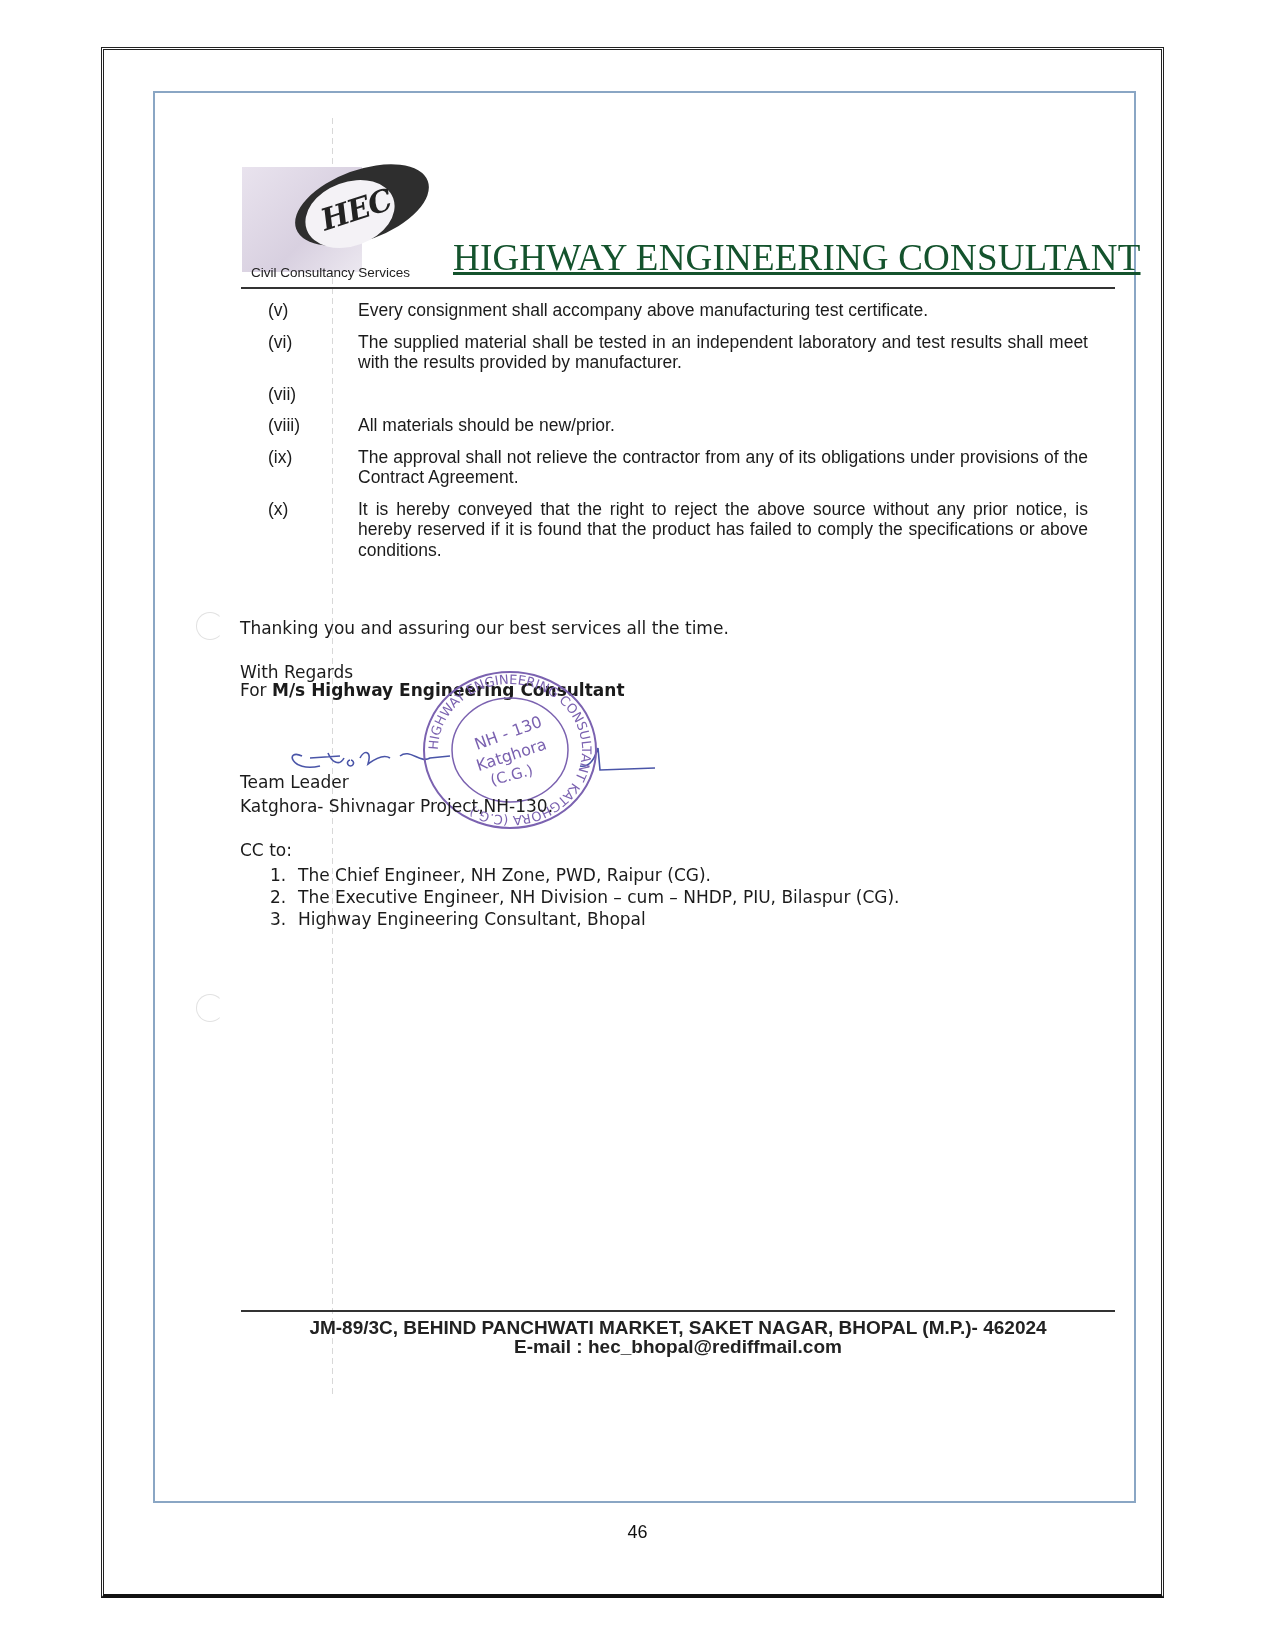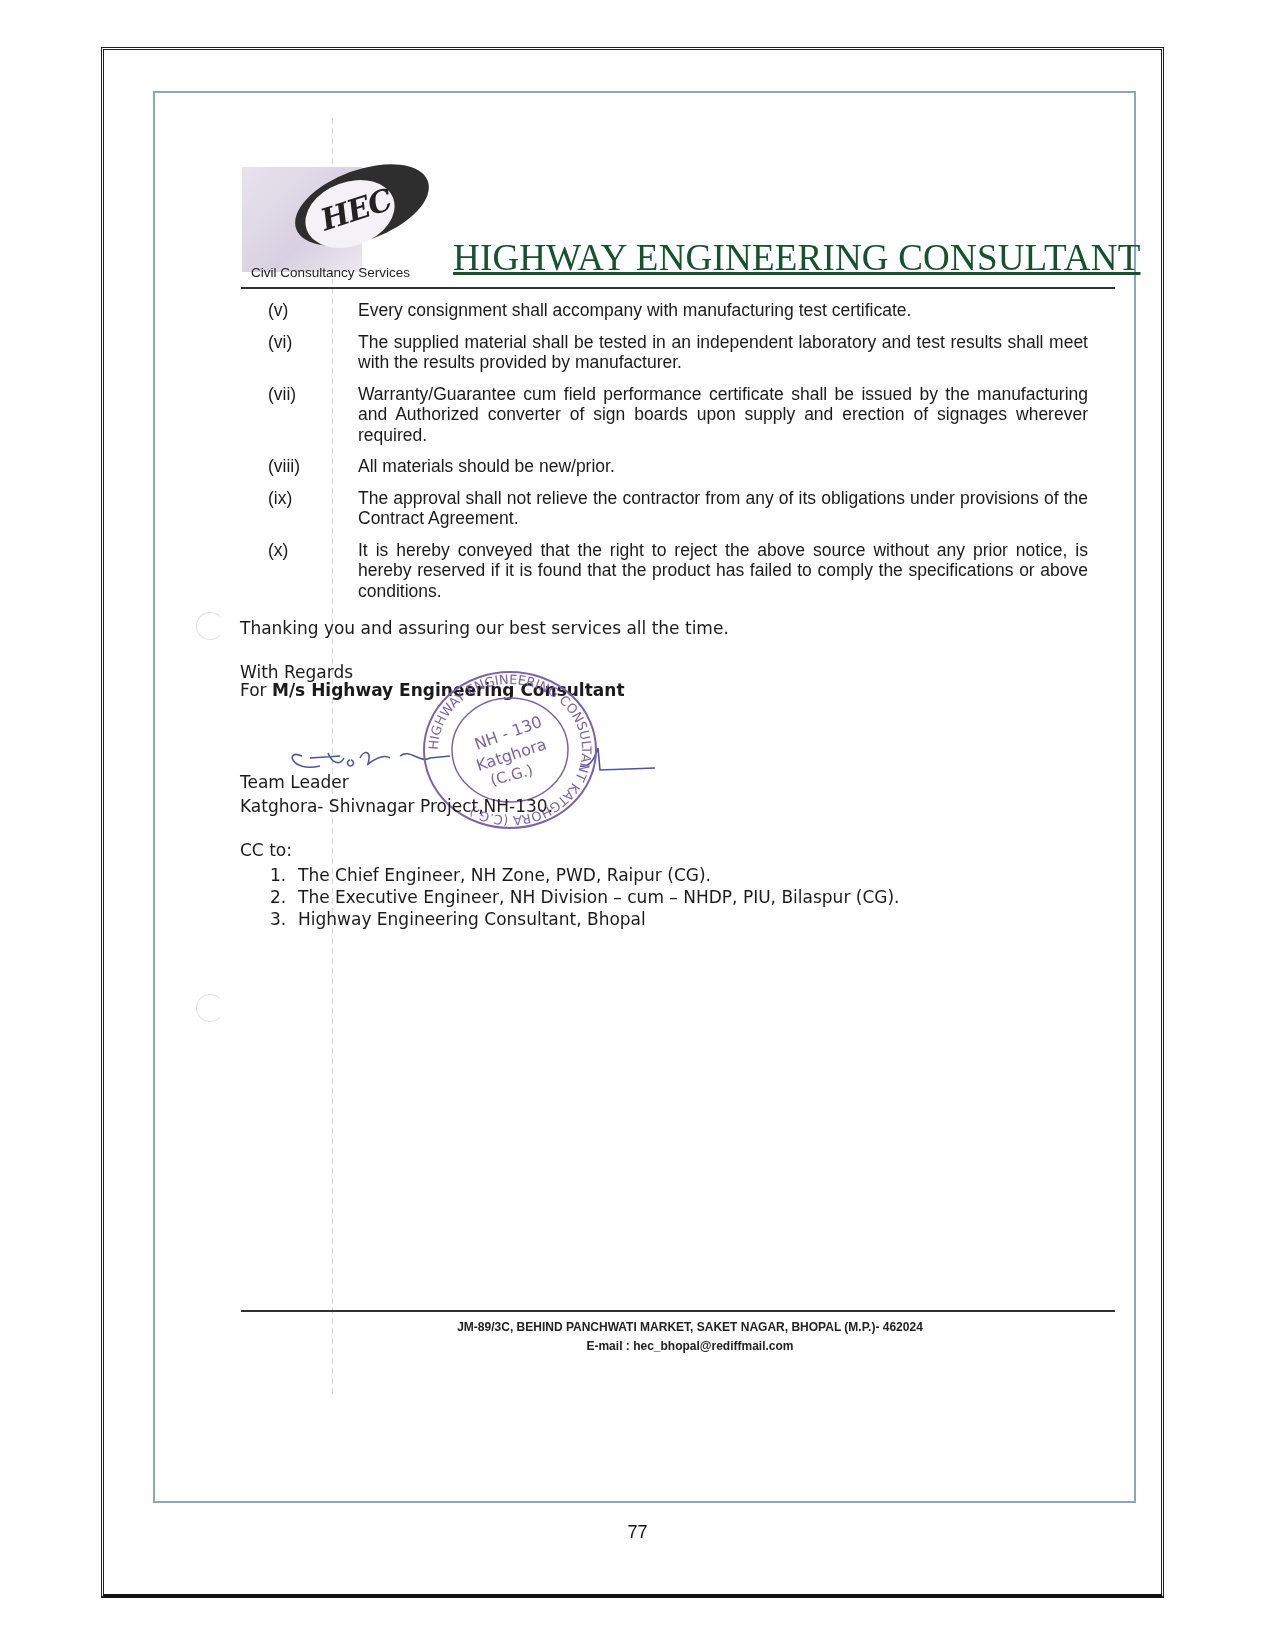--- a/index.html
+++ b/index.html
@@ -40,22 +40,22 @@
 
   .stamp { position:absolute; left:418px; top:668px; width:184px; height:164px; }
   .signature { position:absolute; left:280px; top:728px; width:380px; height:60px; }
 
   .cc-list { position:absolute; left:270px; top:864px; font-family:"DejaVu Sans", sans-serif;
              font-size:17px; line-height:22px; color:#1b1b1b; }
   .cc-item { display:flex; }
   .cc-item .n { width:28px; }
 
   .footer-rule { position:absolute; left:241px; top:1310px; width:874px; height:2px; background:#333; }
-  .footer { position:absolute; left:253px; top:1318px; width:874px; text-align:center;
-            font-family:"Liberation Sans", sans-serif; font-weight:bold; font-size:12px;
+  .footer { position:absolute; left:241px; top:1318px; width:874px; text-align:center;
+            font-family:"Liberation Sans", sans-serif; font-weight:bold; font-size:19px;
             line-height:19px; color:#222; }
   .page-num { position:absolute; left:0; width:1275px; top:1522px; text-align:center;
               font-family:"Liberation Sans", sans-serif; font-size:18px; color:#111; }
   .hole { position:absolute; width:26px; height:26px; border:1.5px solid #e2e2e2; border-radius:50%;
           border-right-color:transparent; }
 </style>
 </head>
 <body>
 
 <div class="outer-border"></div>
@@ -70,29 +70,28 @@
   <div class="logo-inner"></div>
   <div class="logo-text">HEC</div>
 </div>
 <div class="civil">Civil Consultancy Services</div>
 <div class="company">HIGHWAY ENGINEERING CONSULTANT</div>
 <div class="header-rule"></div>
 
 <div class="clause-list">
   <div class="clause">
     <span class="num">(v)</span>
-    <span class="txt">Every consignment shall accompany with manufacturing test certificate.</span>
+    <span class="txt">Every consignment shall accompany above manufacturing test certificate.</span>
   </div>
   <div class="clause">
     <span class="num">(vi)</span>
     <span class="txt">The supplied material shall be tested in an independent laboratory and test results shall meet with the results provided by manufacturer.</span>
   </div>
   <div class="clause">
     <span class="num">(vii)</span>
-    <span class="txt">Warranty/Guarantee cum field performance certificate shall be  issued by the manufacturing and Authorized converter of sign boards upon supply and erection of signages wherever required.</span>
   </div>
   <div class="clause">
     <span class="num">(viii)</span>
     <span class="txt">All materials should be new/prior.</span>
   </div>
   <div class="clause">
     <span class="num">(ix)</span>
     <span class="txt">The approval shall not relieve the contractor from any of its obligations under provisions of the Contract Agreement.</span>
   </div>
   <div class="clause">
@@ -143,13 +142,13 @@
     <span>Highway Engineering Consultant, Bhopal</span>
   </div>
 </div>
 
 <div class="footer-rule"></div>
 <div class="footer">
   <div>JM-89/3C, BEHIND PANCHWATI MARKET, SAKET NAGAR, BHOPAL (M.P.)- 462024</div>
   <div>E-mail : hec_bhopal@rediffmail.com</div>
 </div>
 
-<div class="page-num">77</div>
+<div class="page-num">46</div>
 
 </body></html>

